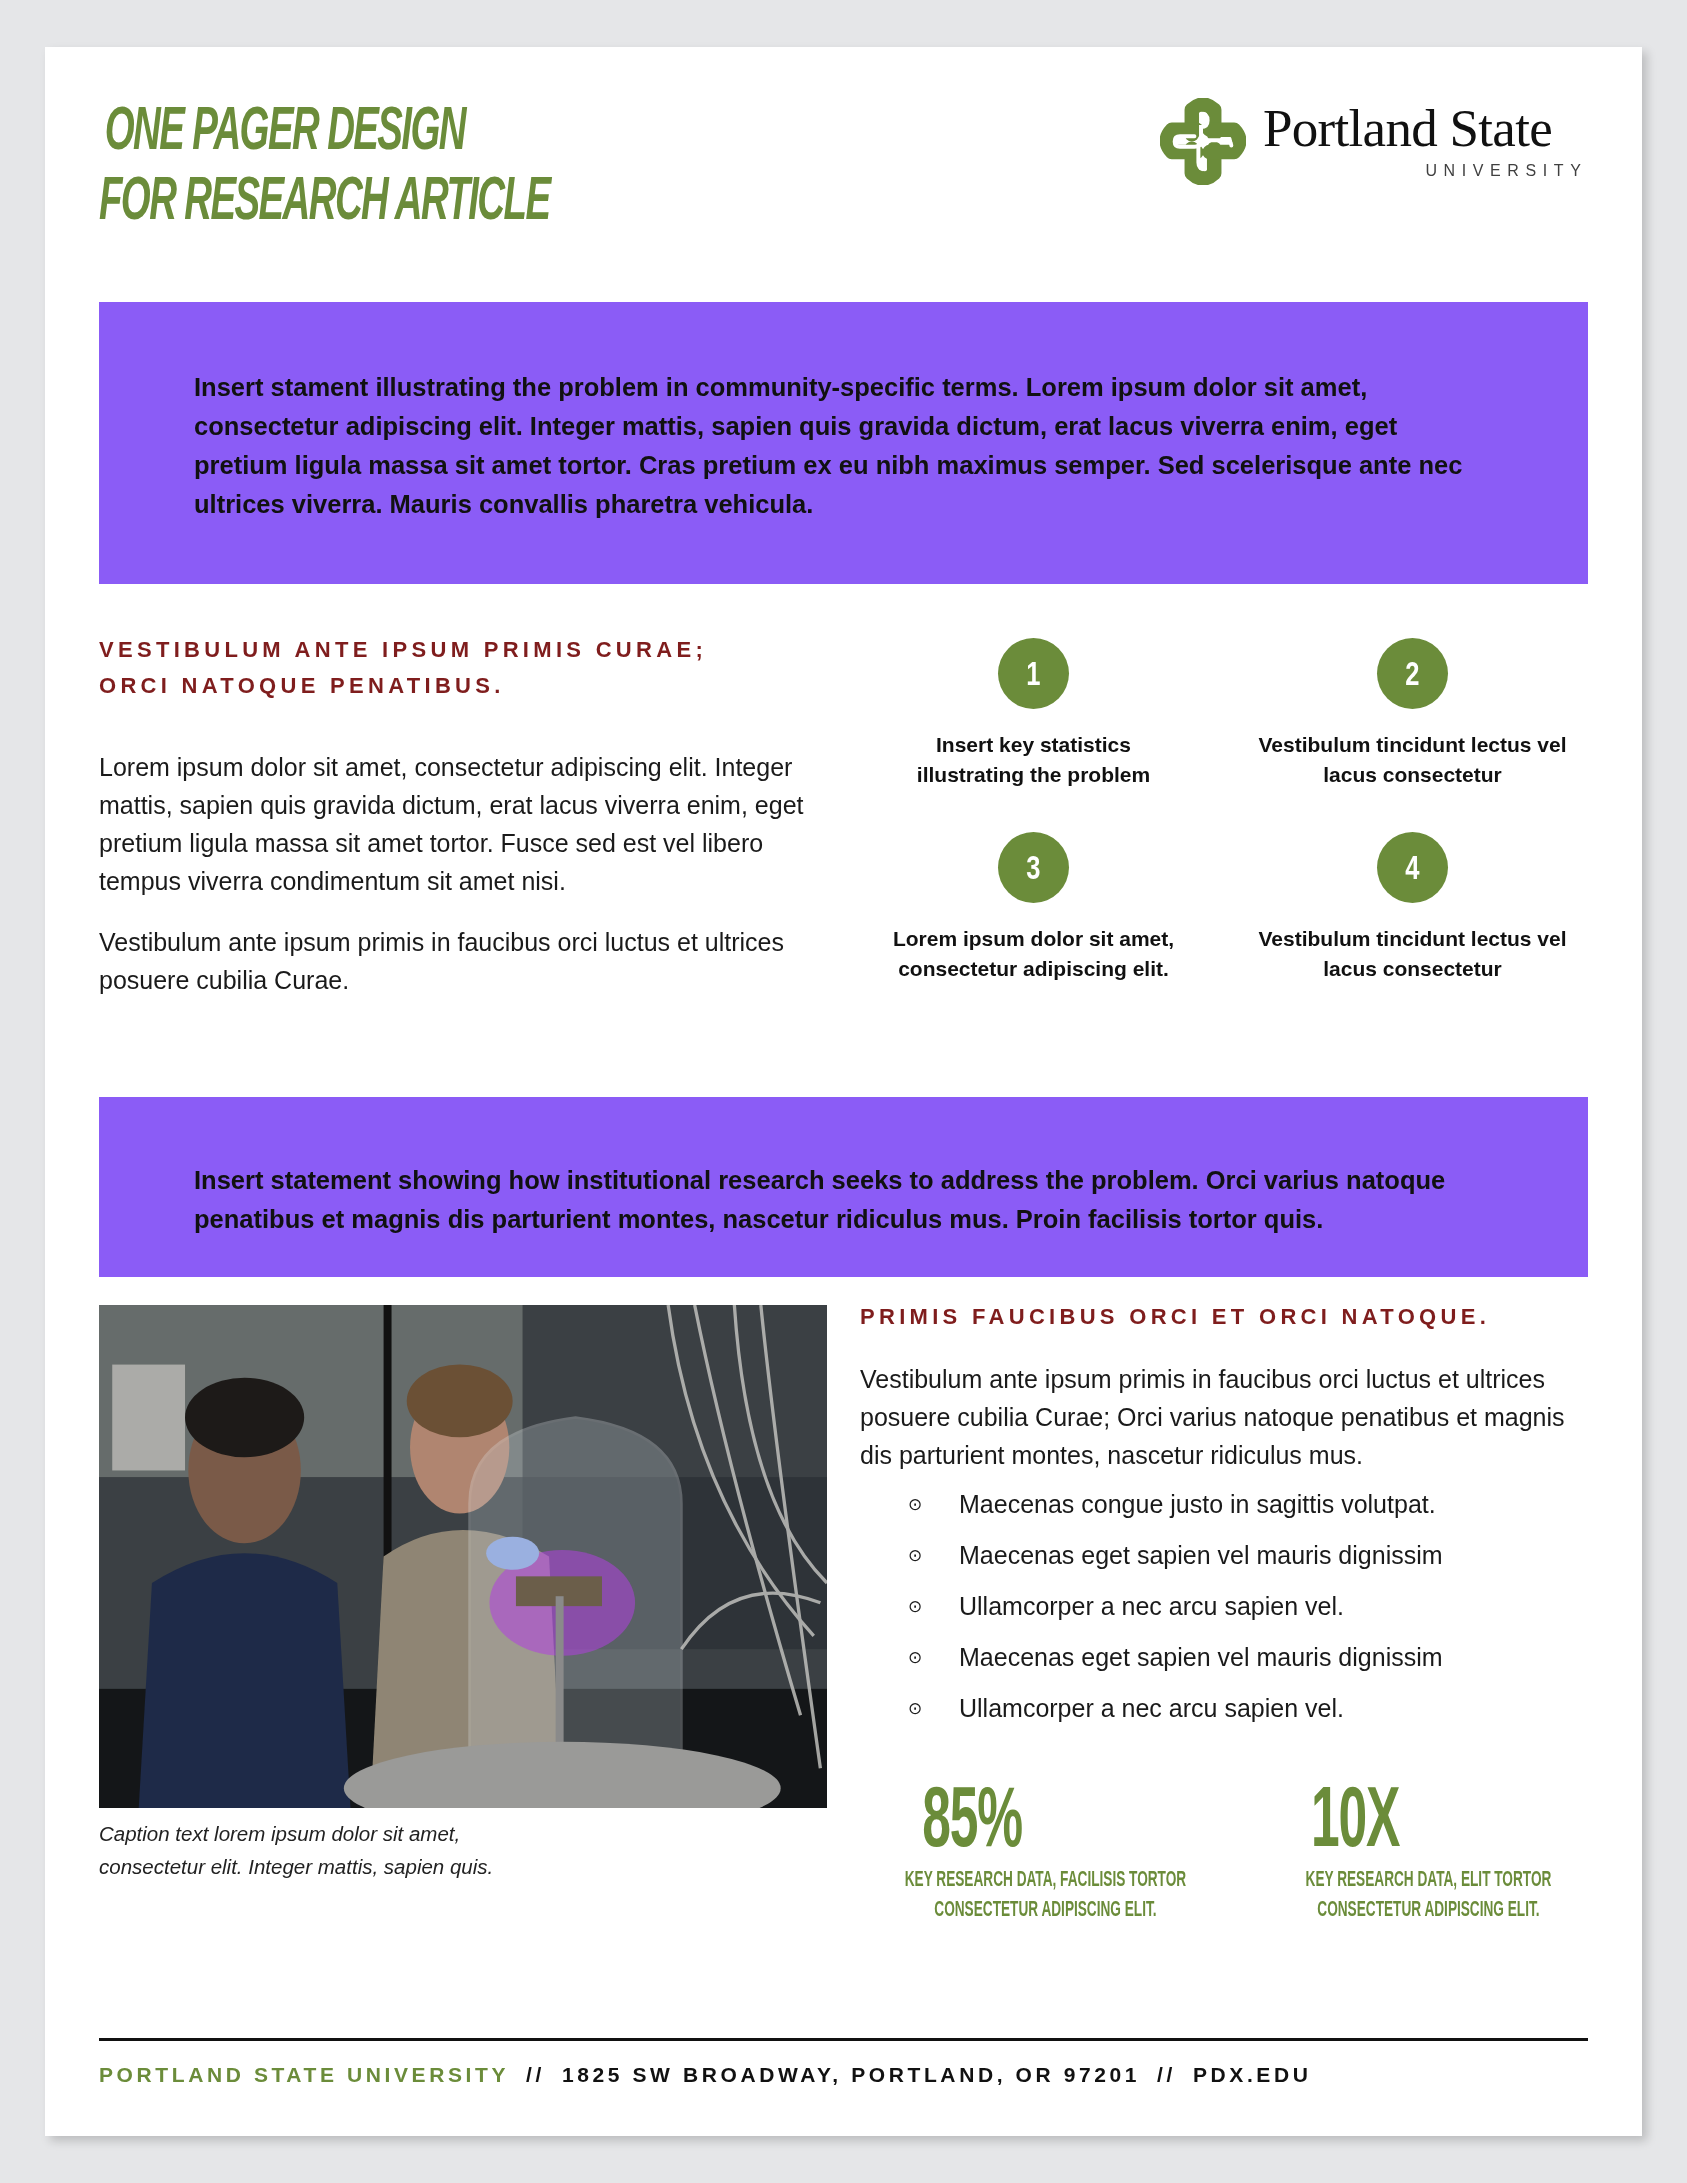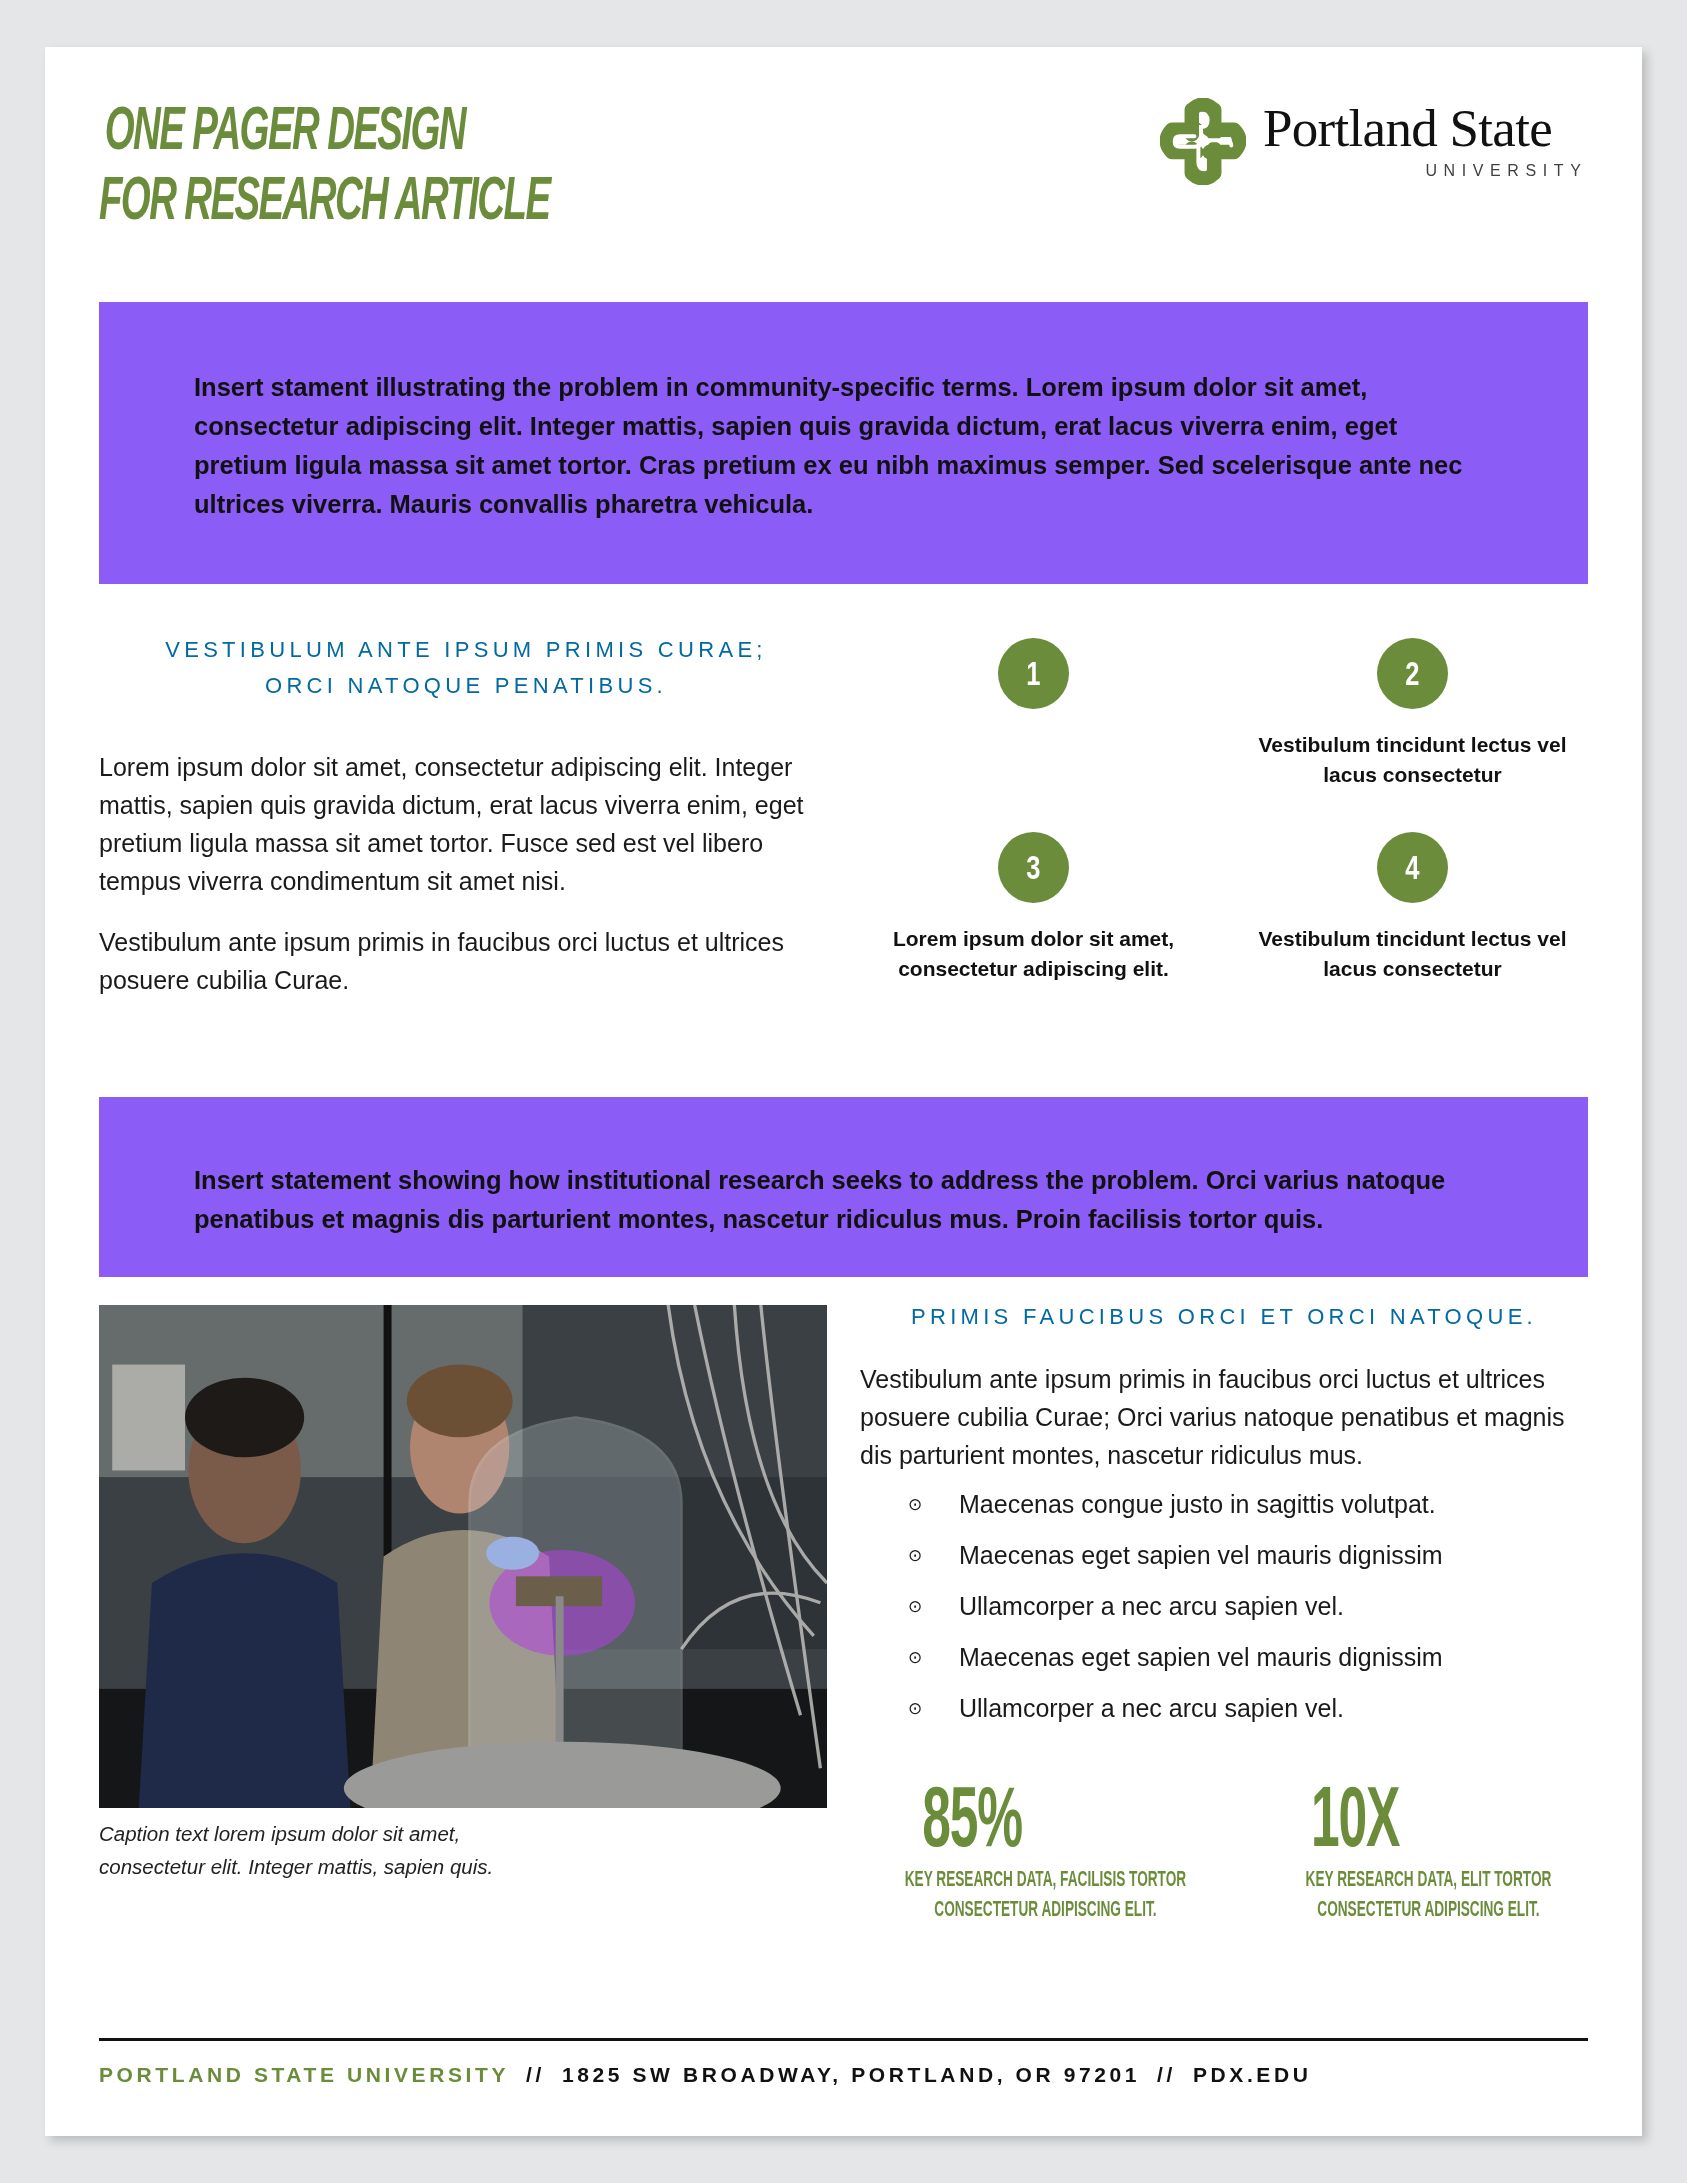--- a/index.html
+++ b/index.html
@@ -34,22 +34,22 @@
   .graybox { background:#8b5cf6; left:99px; width:1489px; }
   .box1 { top:302px; height:282px; }
   .box2 { top:1097px; height:180px; }
   .box-text {
     position:absolute; left:95px; right:106px; margin:0;
     font-weight:bold; font-size:25.5px; line-height:39px; color:#111;
   }
   .box1 .box-text { top:66px; }
   .box2 .box-text { top:64px; }
   .h-caps {
-    margin:0; font-weight:normal; font-size:22px; letter-spacing:4.3px; line-height:36px;
-    text-transform:uppercase; color:#0369a1;text-align:center;
+    margin:0; font-weight:bold; font-size:22px; letter-spacing:4.3px; line-height:36px;
+    text-transform:uppercase; color:#7f1d1d;
   }
   .body-text { margin:0; font-size:25px; line-height:38px; color:#1a1a1a; }
   .left-col { left:99px; top:632px; width:734px; }
   .left-col .body-text { margin-top:44px; }
   .left-col .body-text + .body-text { margin-top:22.5px; }
   .stat {
     width:357px; text-align:center;
   }
   .circle {
     width:71px; height:71px; border-radius:50%; background:#6b8c3a; color:#fff;
@@ -126,20 +126,24 @@
     <span>ORCI NATOQUE PENATIBUS.</span>
   </h2>
   <p class="body-text">Lorem ipsum dolor sit amet, consectetur adipiscing elit. Integer mattis, sapien quis gravida dictum, erat lacus viverra enim, eget pretium ligula massa sit amet tortor. Fusce sed est vel libero tempus viverra condimentum sit amet nisi.</p>
   <p class="body-text">Vestibulum ante ipsum primis in faucibus orci luctus et ultrices posuere cubilia Curae.</p>
 </div>
 
 <div class="abs stat" style="left:855px; top:638px;">
   <div class="circle">
       <span>1</span>
     </div>
+  <div class="stat-label">
+    <span>Insert key statistics</span><br>
+    <span>illustrating the problem</span>
+  </div>
 </div>
 <div class="abs stat" style="left:1234px; top:638px;">
   <div class="circle">
       <span>2</span>
     </div>
   <div class="stat-label">
     <span>Vestibulum tincidunt lectus vel</span><br>
     <span>lacus consectetur</span>
   </div>
 </div>

